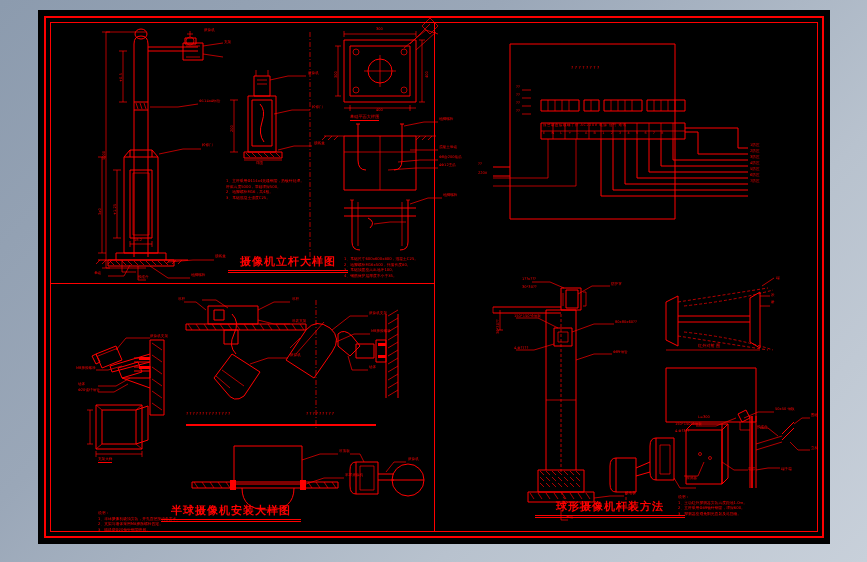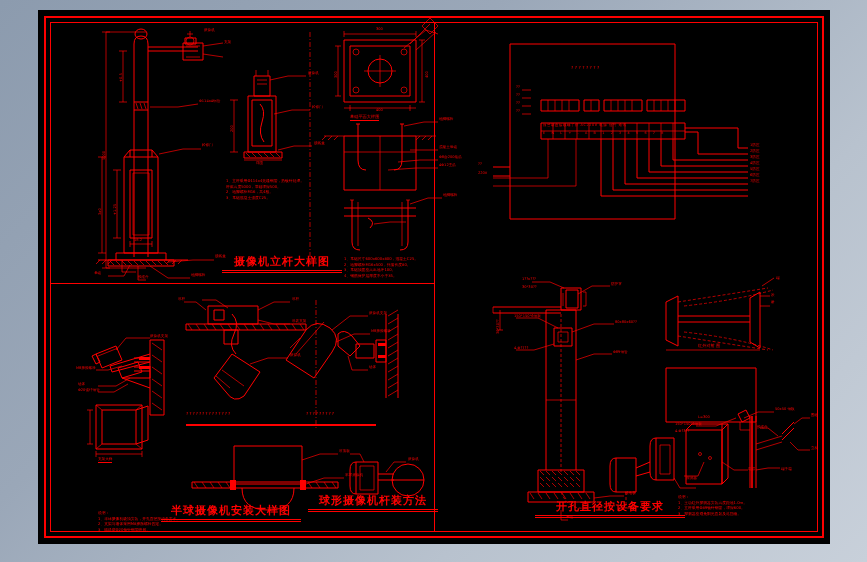--- a/index.html
+++ b/index.html
@@ -227,21 +227,21 @@
     <div class="t t-xs" style="left:401px;top:154px;">4Φ12主筋</div>
     <div class="t t-xs" style="left:405px;top:184px;">地脚螺栓</div>
 
     <div class="t t-note" style="left:306px;top:246px;width:110px;">
       <div>1、基础尺寸600x600x800，混凝土C25。</div>
       <div>2、地脚螺栓M16x500，外露长度80。</div>
       <div>3、基础顶面应高出地坪100。</div>
       <div>4、钢筋保护层厚度不小于35。</div>
     </div>
 
-    <div class="titlewrap t-title" style="left:184px;top:244px;width:120px;">
+    <div class="titlewrap t-title" style="left:190px;top:244px;width:120px;">
       <span>摄像机立杆大样图</span>
       <span class="ul1"></span>
       <span class="ul2"></span>
     </div>
 
     <svg class="draw" viewBox="0 0 792 534">
 
       <rect class="ln" x="472" y="34" width="165" height="175"></rect>
 
       <rect class="ln" x="503" y="90" width="38" height="11"></rect>
@@ -409,25 +409,20 @@
       <div>2、支架与墙体采用M8膨胀螺栓固定。</div>
       <div>3、线缆穿Φ20镀锌钢管暗敷。</div>
     </div>
 
     <div class="titlewrap t-title" style="left:123px;top:493px;width:140px;">
       <span>半球摄像机安装大样图</span>
       <span class="ul1"></span>
       <span class="ul2"></span>
     </div>
 
-    <div class="titlewrap t-title" style="left:270px;top:483px;width:130px;">
-      <span>球形摄像机杆装方法</span>
-      <span class="ul1"></span>
-      <span class="ul2"></span>
-    </div>
 
     <svg class="draw" viewBox="0 0 792 534">
 
       <path class="ln" d="M508 300 L508 460"></path>
       <path class="ln" d="M538 300 L538 460"></path>
       <path class="ln" d="M508 300 L538 300"></path>
       <path class="ln-thin" d="M508 390 L538 390"></path>
       <path class="ln-d" d="M523 304 L523 462"></path>
 
       <rect class="ln" x="523" y="278" width="20" height="22"></rect>
@@ -534,19 +529,19 @@
     <div class="t t-xs" style="left:719px;top:416px;">预埋件</div>
 
     <div class="t t-note" style="left:640px;top:484px;width:130px;">
       <div>说明：</div>
       <div>1、主动红外探测器安装高度距地1.0m。</div>
       <div>2、立杆采用Φ89镀锌钢管，埋深600。</div>
       <div>3、探测器应避免阳光直射及遮挡物。</div>
     </div>
 
     <div class="titlewrap t-title" style="left:497px;top:489px;width:150px;">
-      <span>开孔直径按设备要求</span>
+      <span>球形摄像机杆装方法</span>
       <span class="ul1"></span>
       <span class="ul2"></span>
     </div>
 
   </div>
 </div>
 
 </body></html>

